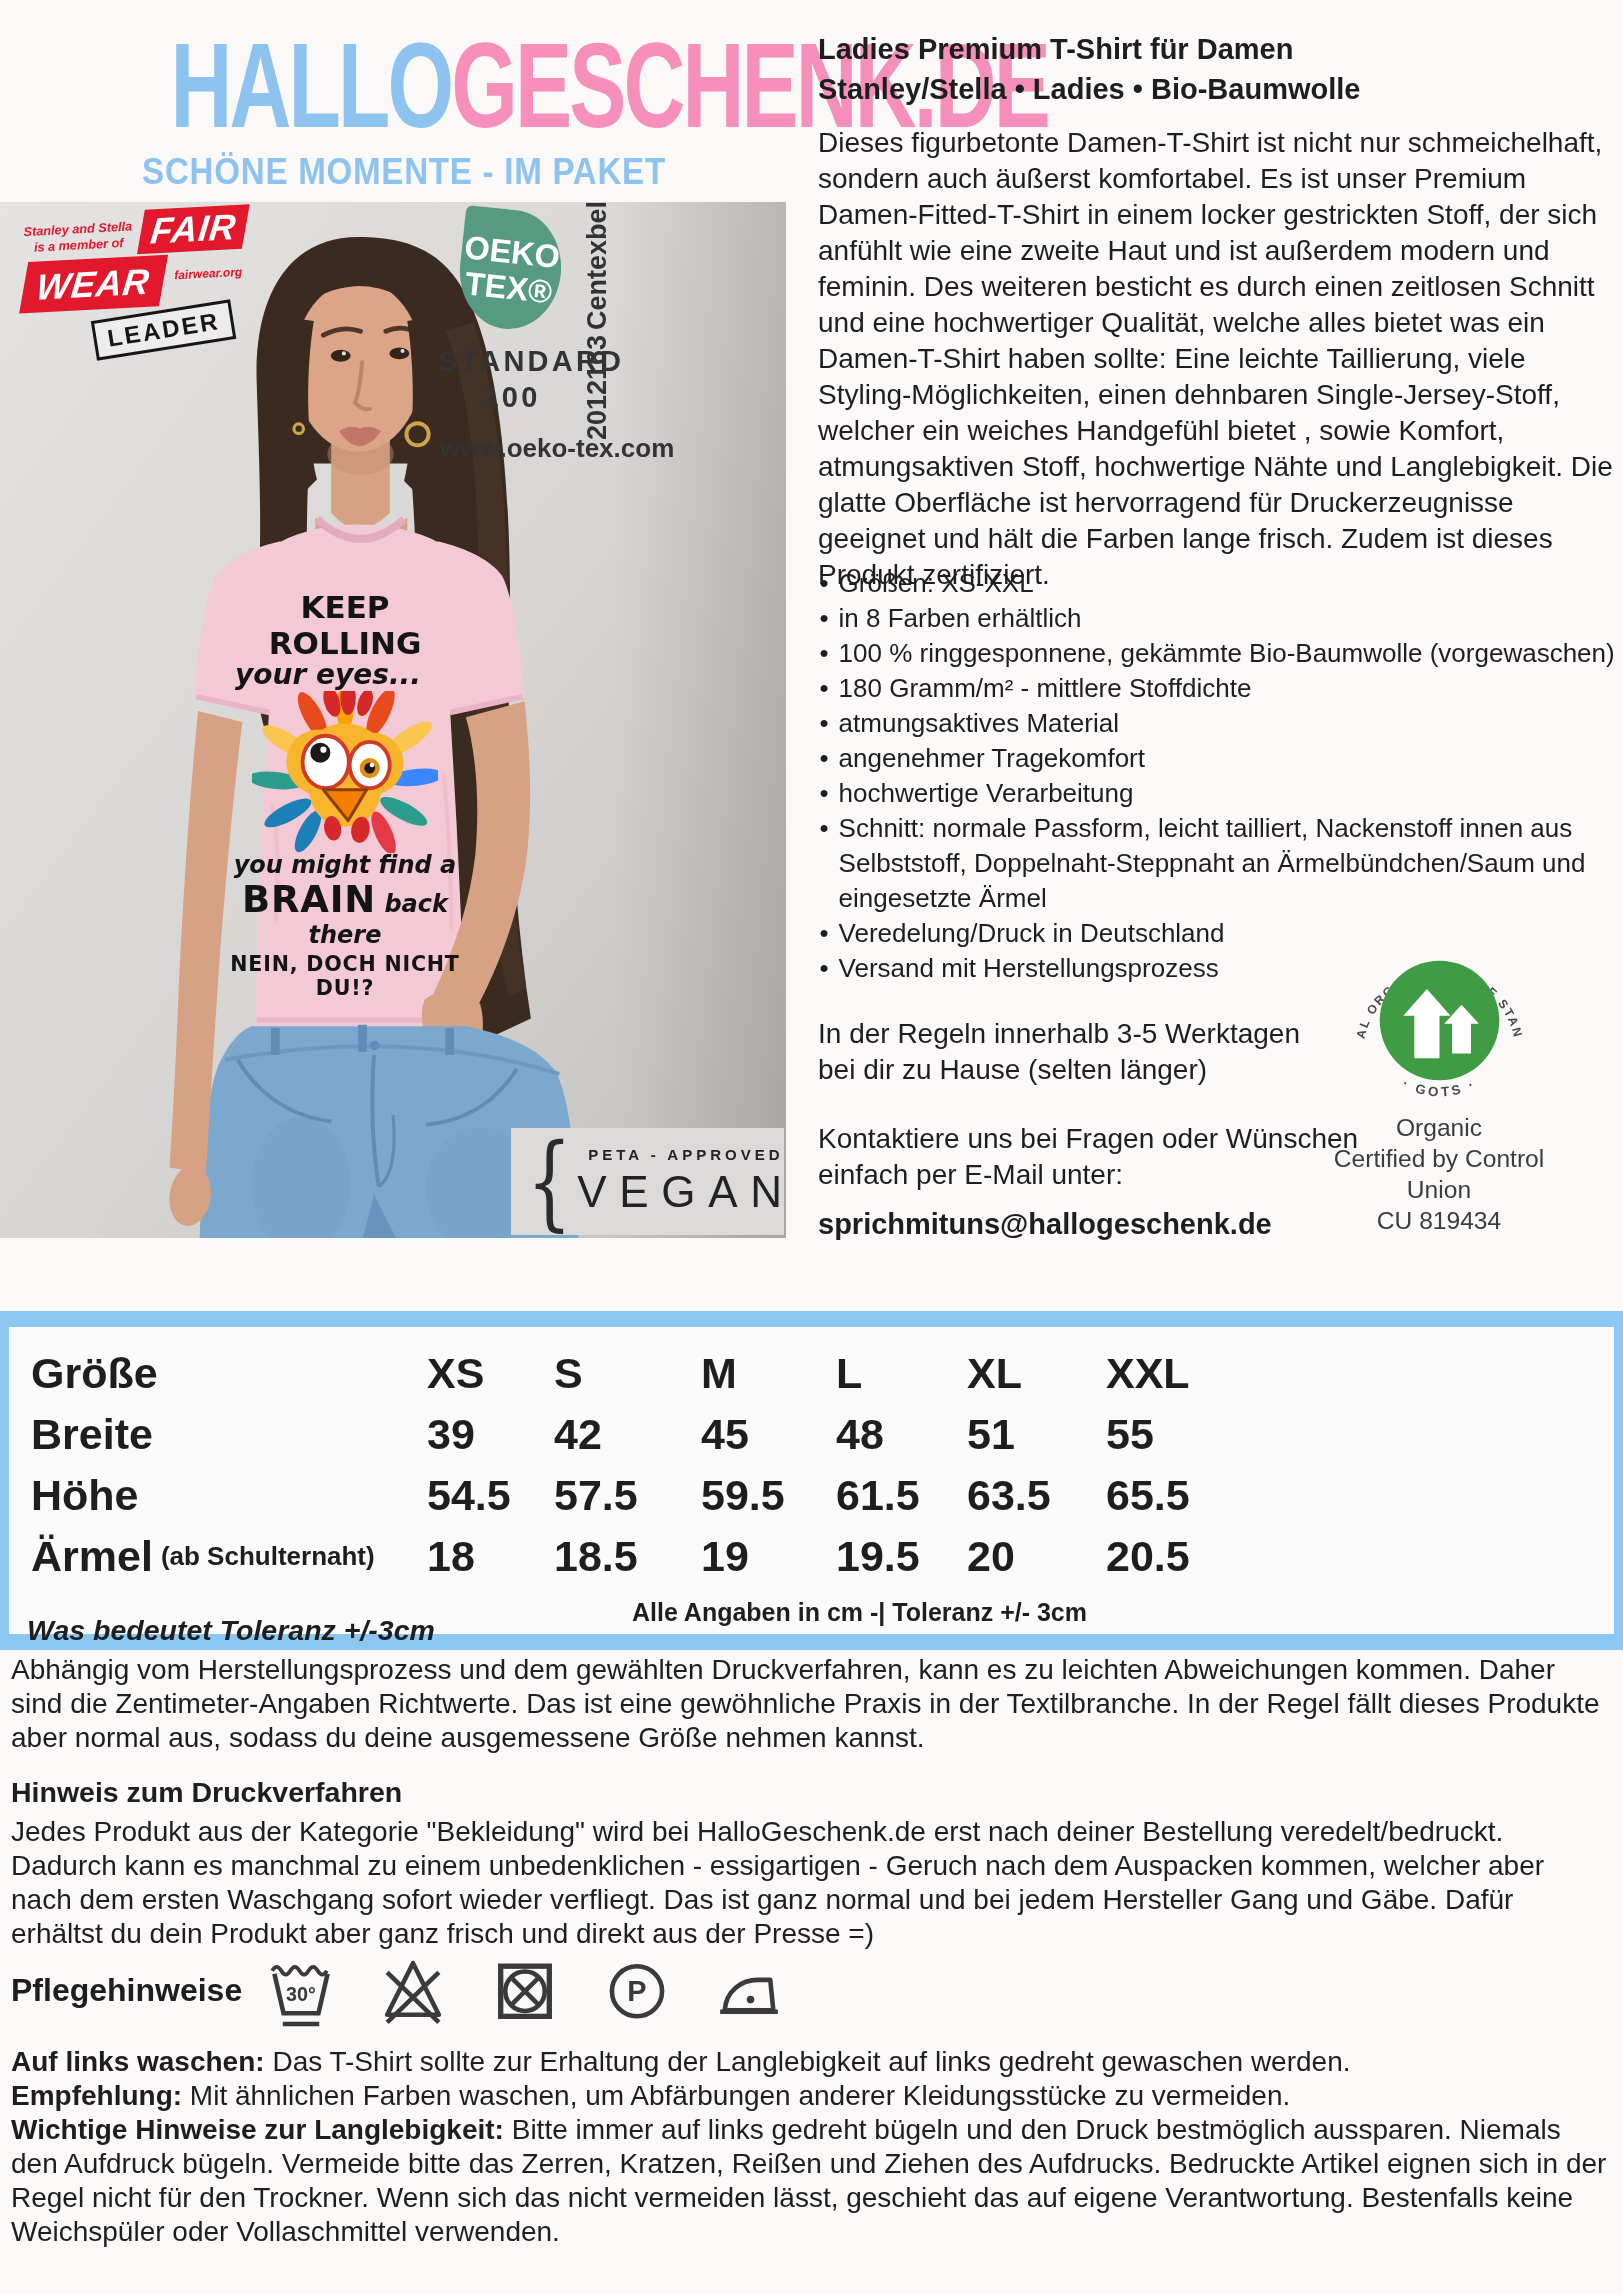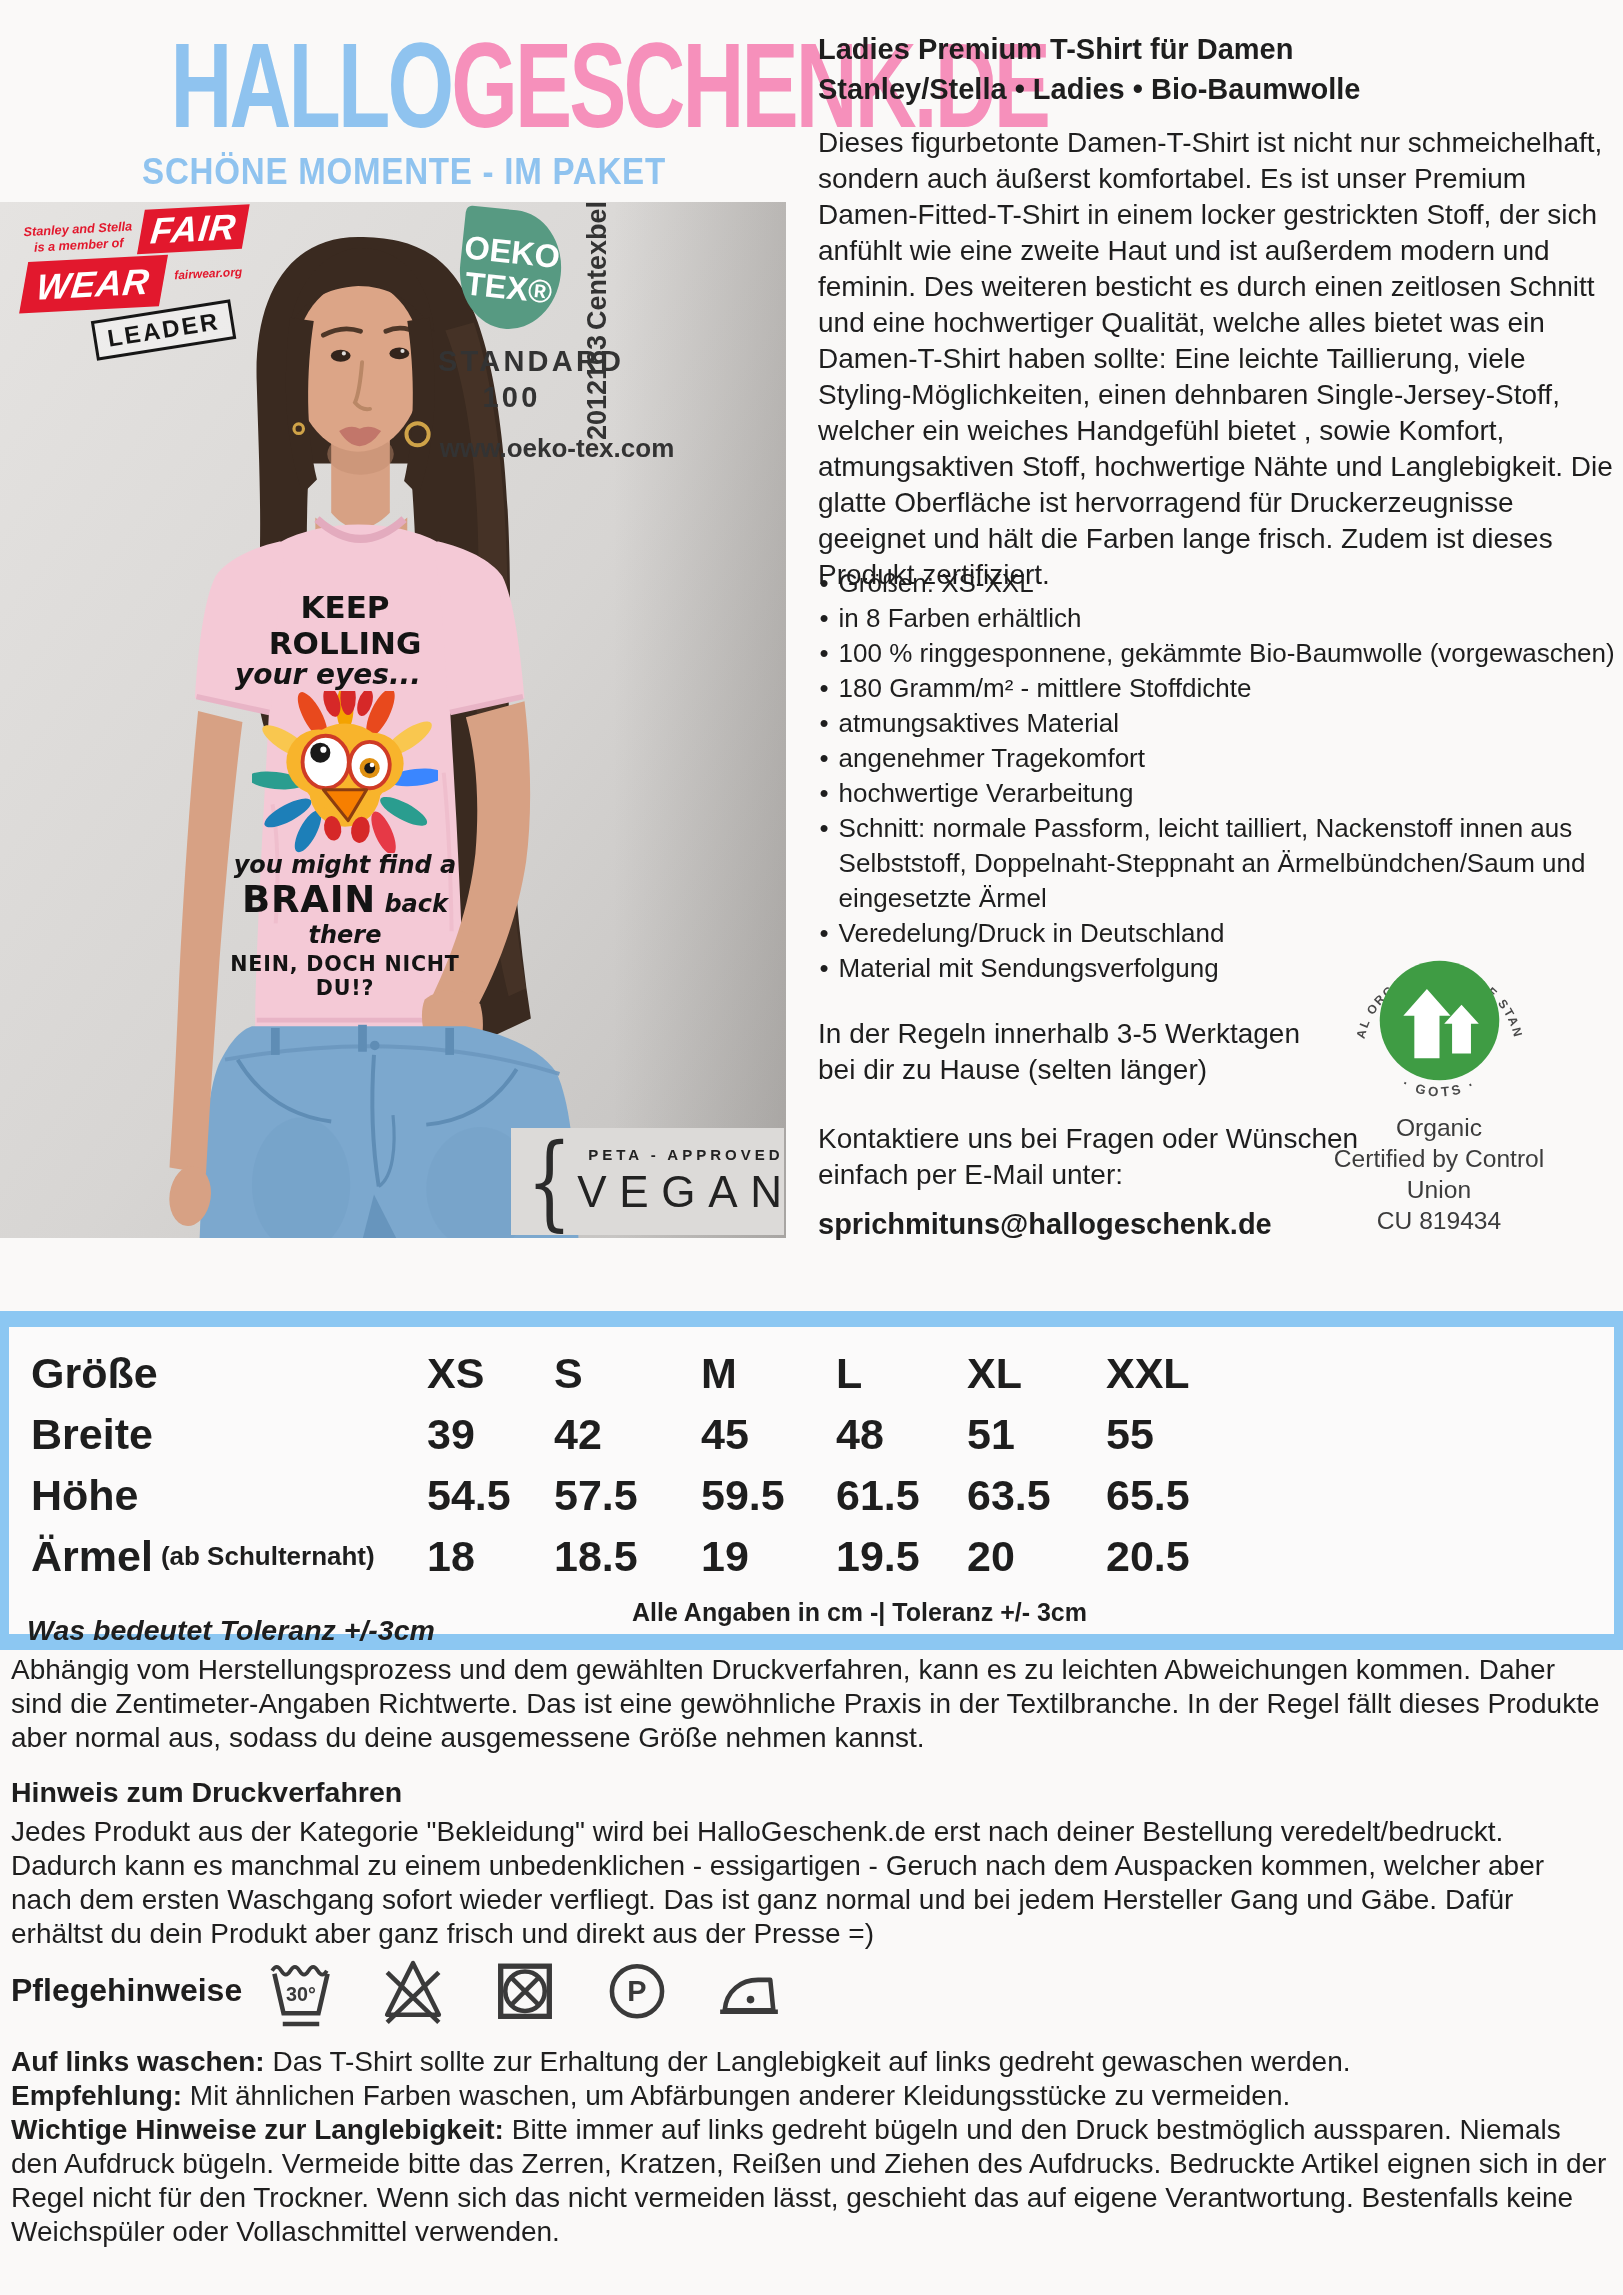--- a/index.html
+++ b/index.html
@@ -304,21 +304,21 @@
     <ul class="bullets">
       <li><span>Größen: XS-XXL</span></li>
       <li><span>in 8 Farben erhältlich</span></li>
       <li><span>100 % ringgesponnene, gekämmte Bio-Baumwolle (vorgewaschen)</span></li>
       <li><span>180 Gramm/m² - mittlere Stoffdichte</span></li>
       <li><span>atmungsaktives Material</span></li>
       <li><span>angenehmer Tragekomfort</span></li>
       <li><span>hochwertige Verarbeitung</span></li>
       <li><span>Schnitt: normale Passform, leicht tailliert, Nackenstoff innen aus Selbststoff, Doppelnaht-Steppnaht an Ärmelbündchen/Saum und eingesetzte Ärmel</span></li>
       <li><span>Veredelung/Druck in Deutschland</span></li>
-      <li><span>Material mit Sendungsverfolgung</span></li>
+      <li><span>Versand mit Herstellungsprozess</span></li>
     </ul>
     <div class="r-delivery">
       <div>In der Regeln innerhalb 3-5 Werktagen</div>
       <div>bei dir zu Hause (selten länger)</div>
     </div>
     <div class="r-contact">
       <div>Kontaktiere uns bei Fragen oder Wünschen</div>
       <div>einfach per E-Mail unter:</div>
     </div>
     <div class="r-email">sprichmituns@hallogeschenk.de</div>

